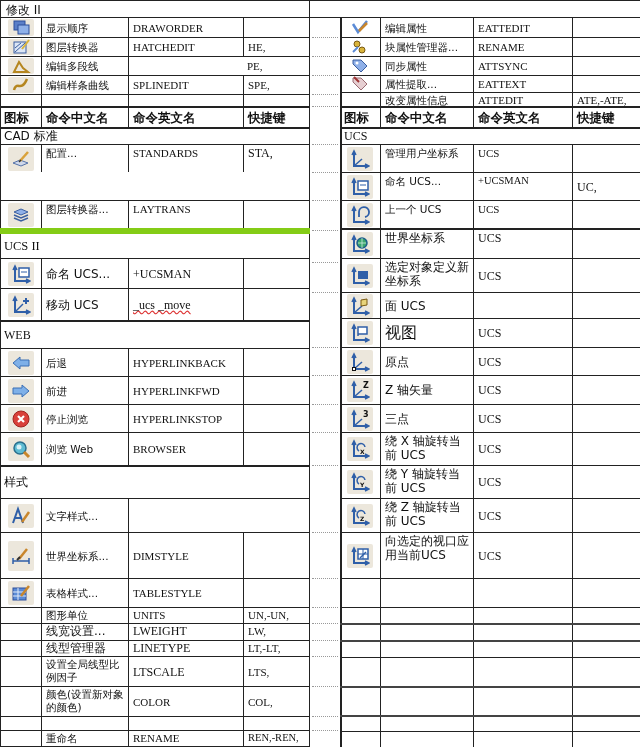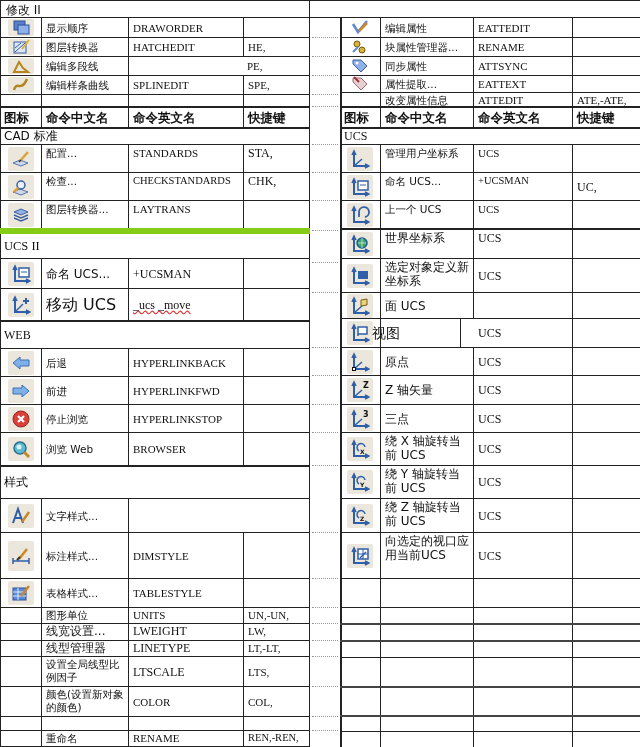--- a/index.html
+++ b/index.html
@@ -148,34 +148,20 @@
             <path d="M2 14 L9 11 L17 14 L10 17 Z" fill="#cfd8ea" stroke="#5572a8"></path>
             <path d="M9 12 L17 3" stroke="#d9a23b" stroke-width="2.5"></path>
             <path d="M8 13 L10 11" stroke="#333" stroke-width="1.5"></path>
           </svg>
       </div>
     </div>
     <div class="cell c1" style="left:42px;width:87px">配置...</div>
     <div class="cell c2" style="left:129px;width:115px">STANDARDS</div>
     <div class="cell" style="left:244px;width:66px;font-size:12px">STA,</div>
   </div>
-  <div class="row" style="top:172px;height:28px">
-    <div class="cell c0" style="left:0;width:42px">
-      <div class="icon">
-        <svg viewBox="0 0 20 20">
-            <path d="M2 15 L9 12 L17 15 L10 18 Z" fill="#cfd8ea" stroke="#5572a8"></path>
-            <circle cx="10" cy="8" r="4" fill="#e9f0fb" stroke="#3b5fa0" stroke-width="1.5"></circle>
-            <path d="M7 11 L3 15" stroke="#d9a23b" stroke-width="2.5"></path>
-          </svg>
-      </div>
-    </div>
-    <div class="cell c1" style="left:42px;width:87px">检查...</div>
-    <div class="cell c2" style="left:129px;width:115px;font-size:10.5px">CHECKSTANDARDS</div>
-    <div class="cell" style="left:244px;width:66px;font-size:12px">CHK,</div>
-  </div>
   <div class="row" style="top:200px;height:28px">
     <div class="cell c0" style="left:0;width:42px">
       <div class="icon">
         <svg viewBox="0 0 20 20">
             <path d="M3 7 L10 4 L17 7 L10 10 Z" fill="#8fb0e8" stroke="#3b5fa0"></path>
             <path d="M3 10 L10 13 L17 10" fill="none" stroke="#3b5fa0" stroke-width="1.5"></path>
             <path d="M3 13 L10 16 L17 13" fill="none" stroke="#3b5fa0" stroke-width="1.5"></path>
           </svg>
       </div>
     </div>
@@ -204,21 +190,21 @@
   <div class="row" style="top:288px;height:32px">
     <div class="cell c0" style="left:0;width:42px">
       <div class="icon">
         <svg viewBox="0 0 20 20">
             <use href="#ucs-axes"></use>
             <path d="M4 17 L12 9" stroke="#2f5fa8" stroke-width="1.5"></path>
             <path d="M15 3 V9 M12 6 H18" stroke="#2f5fa8" stroke-width="2"></path>
           </svg>
       </div>
     </div>
-    <div class="cell c1 vcenter" style="left:42px;width:87px;font-size:16px">移动 UCS</div>
+    <div class="cell c1 vcenter" style="left:42px;width:87px;font-size:12px">移动 UCS</div>
     <div class="cell c2 vcenter" style="left:129px;width:115px;font-size:12px">
       <span class="underline-wavy">_ucs _move</span>
     </div>
     <div class="cell vcenter" style="left:244px;width:66px"></div>
   </div>
 
   <div class="row section" style="top:320px;height:28px;border-top:2px solid #222">
     <span style="font-family:'Liberation Serif',serif">WEB</span>
   </div>
   <div class="row" style="top:376px;height:28px">
@@ -291,21 +277,21 @@
   <div class="row" style="top:532px;height:46px">
     <div class="cell c0" style="left:0;width:42px">
       <div class="icon" style="height:30px">
         <svg viewBox="0 0 20 20">
             <path d="M2 15 H18 M2 12 V18 M18 12 V18" stroke="#2f5fa8" stroke-width="1.5"></path>
             <path d="M8 13 L16 3" stroke="#c9862b" stroke-width="2.5"></path>
             <path d="M6 14 L9 11" stroke="#333" stroke-width="2"></path>
           </svg>
       </div>
     </div>
-    <div class="cell c1 vcenter" style="left:42px;width:87px">标注样式...</div>
+    <div class="cell c1 vcenter" style="left:42px;width:87px">世界坐标系...</div>
     <div class="cell c2 vcenter" style="left:129px;width:115px">DIMSTYLE</div>
     <div class="cell vcenter" style="left:244px;width:66px"></div>
   </div>
   <div class="row" style="top:578px;height:29px">
     <div class="cell c0" style="left:0;width:42px">
       <div class="icon">
         <svg viewBox="0 0 20 20">
             <rect x="2" y="5" width="13" height="12" fill="#5b8bd6" stroke="#2d4f9a"></rect>
             <path d="M2 9 H15 M2 13 H15 M7 5 V17" stroke="#e0eaf8"></path>
             <path d="M10 13 L18 3" stroke="#c9862b" stroke-width="2.5"></path>
@@ -516,21 +502,21 @@
   </div>
   <div class="row" style="top:318px;height:29px">
     <div class="cell c0" style="left:0;width:41px">
       <div class="icon">
           <svg viewBox="0 0 20 20">
             <use href="#ucs-axes"></use>
             <path d="M8 13 V4 H17 V11 H8" stroke="#2f5fa8" stroke-width="1.5" fill="#fff"></path>
           </svg>
         </div>
     </div>
-    <div class="cell c1 vcenter" style="left:28px;width:93px;font-size:14px">视图</div>
+    <div class="cell c1 vcenter" style="left:41px;width:93px;font-size:16px">视图</div>
     <div class="cell c2 vcenter" style="left:134px;width:99px;font-size:12px">UCS</div>
     <div class="cell" style="left:233px;width:67px"></div>
   </div>
   <div class="row" style="top:347px;height:28px">
     <div class="cell c0" style="left:0;width:41px">
       <div class="icon">
           <svg viewBox="0 0 20 20">
             <use href="#ucs-axes"></use>
             <path d="M4 17 L12 10" stroke="#2f5fa8" stroke-width="1.5"></path>
             <rect x="2.5" y="15.5" width="3" height="3" fill="#fff" stroke="#111"></rect>

